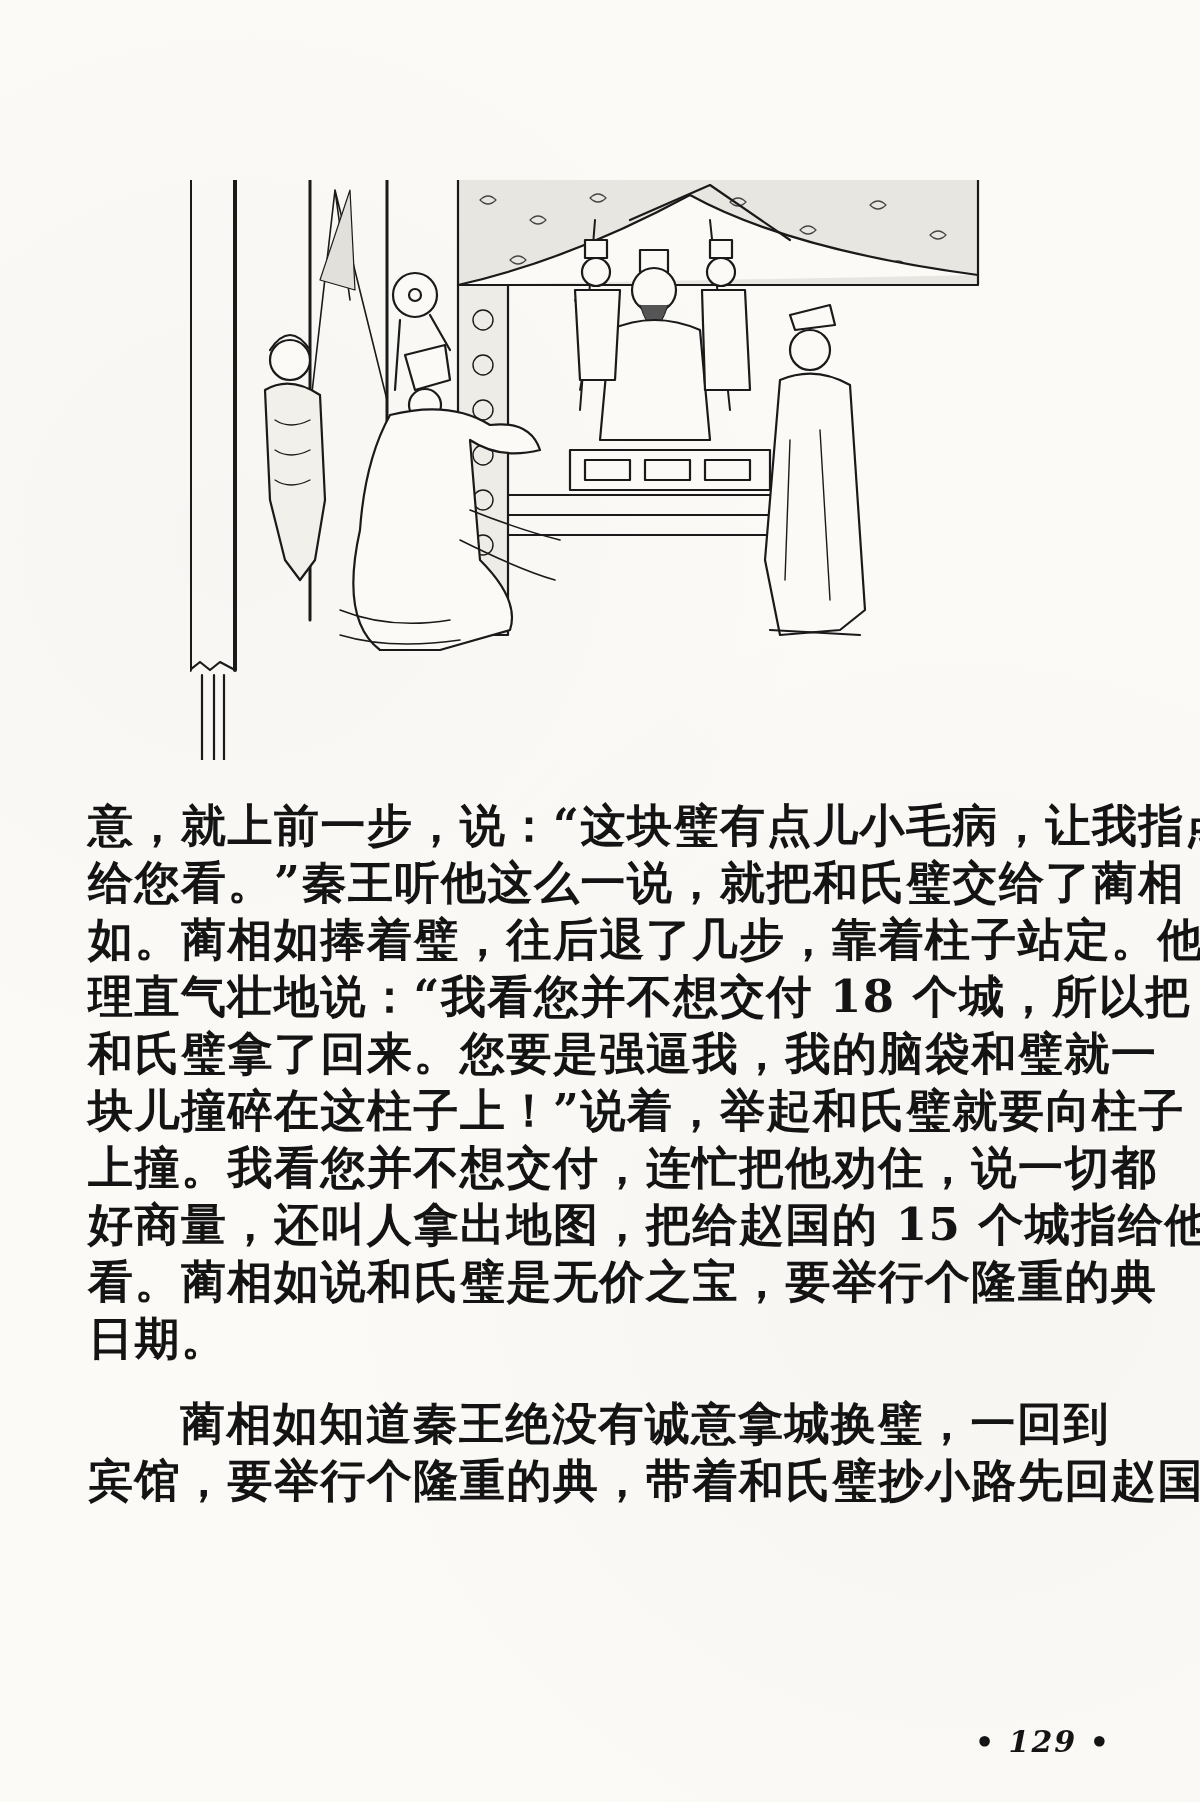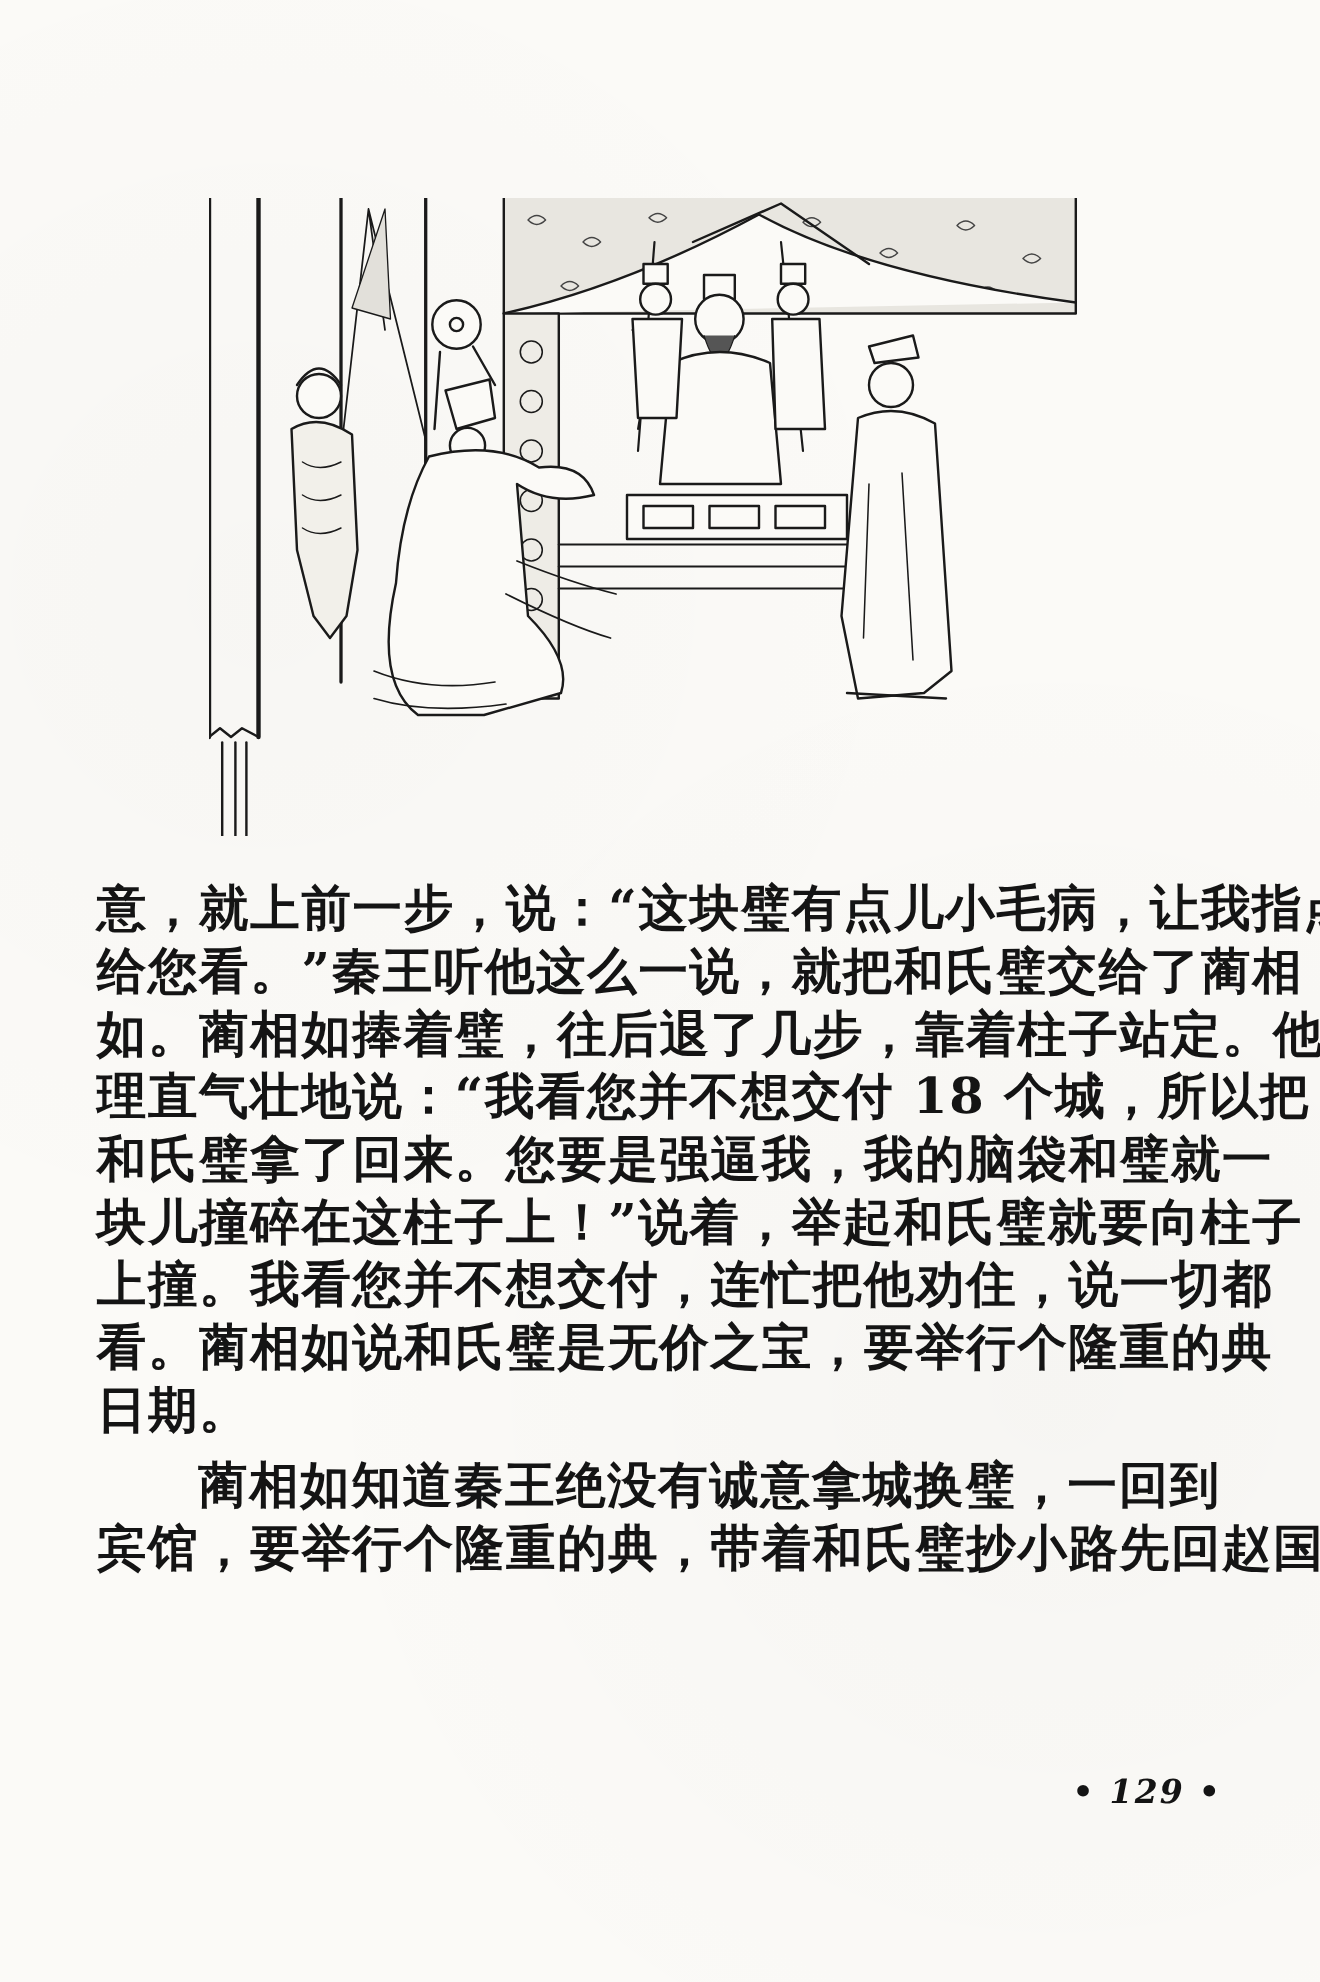--- a/index.html
+++ b/index.html
@@ -28,23 +28,23 @@
     }
     .line {
       font-size: 45px;
       line-height: 57px;
       height: 57px;
       white-space: nowrap;
       letter-spacing: 1.5px;
       font-weight: 600;
     }
     .line.indent { padding-left: 92px; }
-    .line.gap { margin-top: 12px; font-family: Liberation Serif, serif; }
+    .line.gap { margin-top: 28px; }
     .page-number {
-      position: absolute; left: 975px; top: 1612px;
+      position: absolute; left: 975px; top: 1724px;
       font-size: 30px; font-style: italic; font-weight: bold;
       letter-spacing: 2px;
     }
   </style>
 </head>
 <body>
 
 <div class="page-grain"></div>
 
 <div class="illustration">
@@ -154,19 +154,20 @@
 </div>
 
 <div class="text-block">
   <div class="line">意，就上前一步，说：“这块璧有点儿小毛病，让我指点</div>
   <div class="line">给您看。”秦王听他这么一说，就把和氏璧交给了蔺相</div>
   <div class="line">如。蔺相如捧着璧，往后退了几步，靠着柱子站定。他</div>
   <div class="line">理直气壮地说：“我看您并不想交付 18 个城，所以把</div>
   <div class="line">和氏璧拿了回来。您要是强逼我，我的脑袋和璧就一</div>
   <div class="line">块儿撞碎在这柱子上！”说着，举起和氏璧就要向柱子</div>
   <div class="line">上撞。我看您并不想交付，连忙把他劝住，说一切都</div>
+  <div class="line">好商量，还叫人拿出地图，把给赵国的 15 个城指给他</div>
   <div class="line">看。蔺相如说和氏璧是无价之宝，要举行个隆重的典</div>
   <div class="line">日期。</div>
   <div class="line indent gap">蔺相如知道秦王绝没有诚意拿城换璧，一回到</div>
   <div class="line">宾馆，要举行个隆重的典，带着和氏璧抄小路先回赵国</div>
 </div>
 
 <div class="page-number">• 129 •</div>
 
 </body></html>

